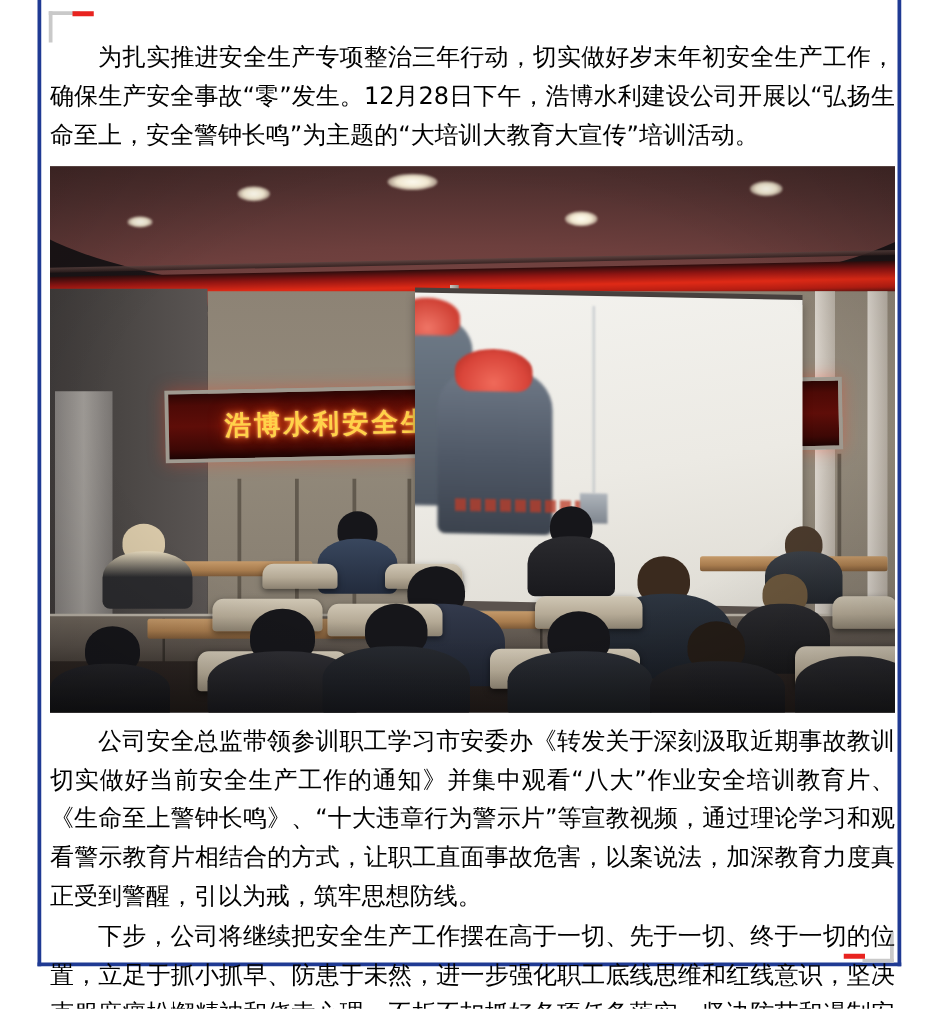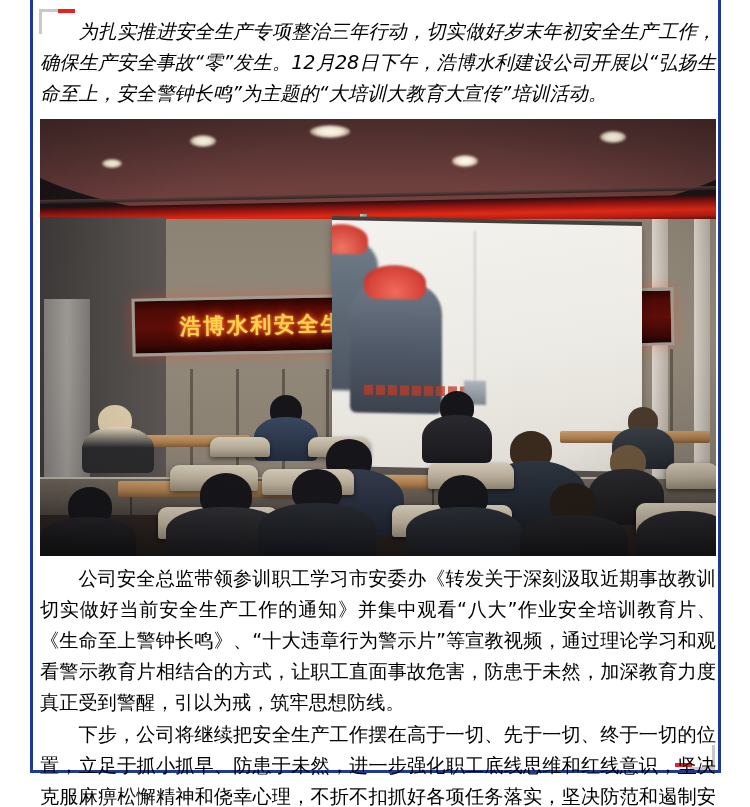--- a/index.html
+++ b/index.html
@@ -82,21 +82,21 @@
     font-size: 19.2px;
     line-height: 31px;
     color: #000000;
     text-align: justify;
     text-justify: inter-character;
     text-indent: 2em;
     margin: 0;
     letter-spacing: 0px;
     word-break: break-all;
   }
-  #para-1 { padding-top: 16px; font-style: italic; }
+  #para-1 { padding-top: 30px; }
   #para-2 { padding-top: 7px; }
   #para-3 { padding-top: 1px; }
 
   
   .photo-wrap {
     position: relative;
     width: 676px;
     height: 437px;
     margin-top: 10px;
     overflow: hidden;
@@ -497,17 +497,17 @@
 
         <div class="head" style="left:28px;  top:368px; width:44px; height:38px;"></div>
         <div class="person" style="left:0px;   top:398px; width:96px; height:44px; background:linear-gradient(180deg,#232327,#0e0e10);"></div>
 
         <div class="person" style="left:596px; top:392px; width:96px; height:50px; background:linear-gradient(180deg,#2a2a2e,#131315);"></div>
 
         <div class="vignette"></div>
       </div>
     </div>
 
-    <p class="para" id="para-2">公司安全总监带领参训职工学习市安委办《转发关于深刻汲取近期事故教训切实做好当前安全生产工作的通知》并集中观看“八大”作业安全培训教育片、《生命至上警钟长鸣》、“十大违章行为警示片”等宣教视频，通过理论学习和观看警示教育片相结合的方式，让职工直面事故危害，防患于未然，加深教育力度真正受到警醒，引以为戒，筑牢思想防线。</p>
+    <p class="para" id="para-2">公司安全总监带领参训职工学习市安委办《转发关于深刻汲取近期事故教训切实做好当前安全生产工作的通知》并集中观看“八大”作业安全培训教育片、《生命至上警钟长鸣》、“十大违章行为警示片”等宣教视频，通过理论学习和观看警示教育片相结合的方式，让职工直面事故危害，以案说法，加深教育力度真正受到警醒，引以为戒，筑牢思想防线。</p>
     <p class="para" id="para-3">下步，公司将继续把安全生产工作摆在高于一切、先于一切、终于一切的位置，立足于抓小抓早、防患于未然，进一步强化职工底线思维和红线意识，坚决克服麻痹松懈精神和侥幸心理，不折不扣抓好各项任务落实，坚决防范和遏制安全事故发生，确保公司经营秩序平稳向好发展。</p>
 
   </div>
 </div>
 
 </body></html>

